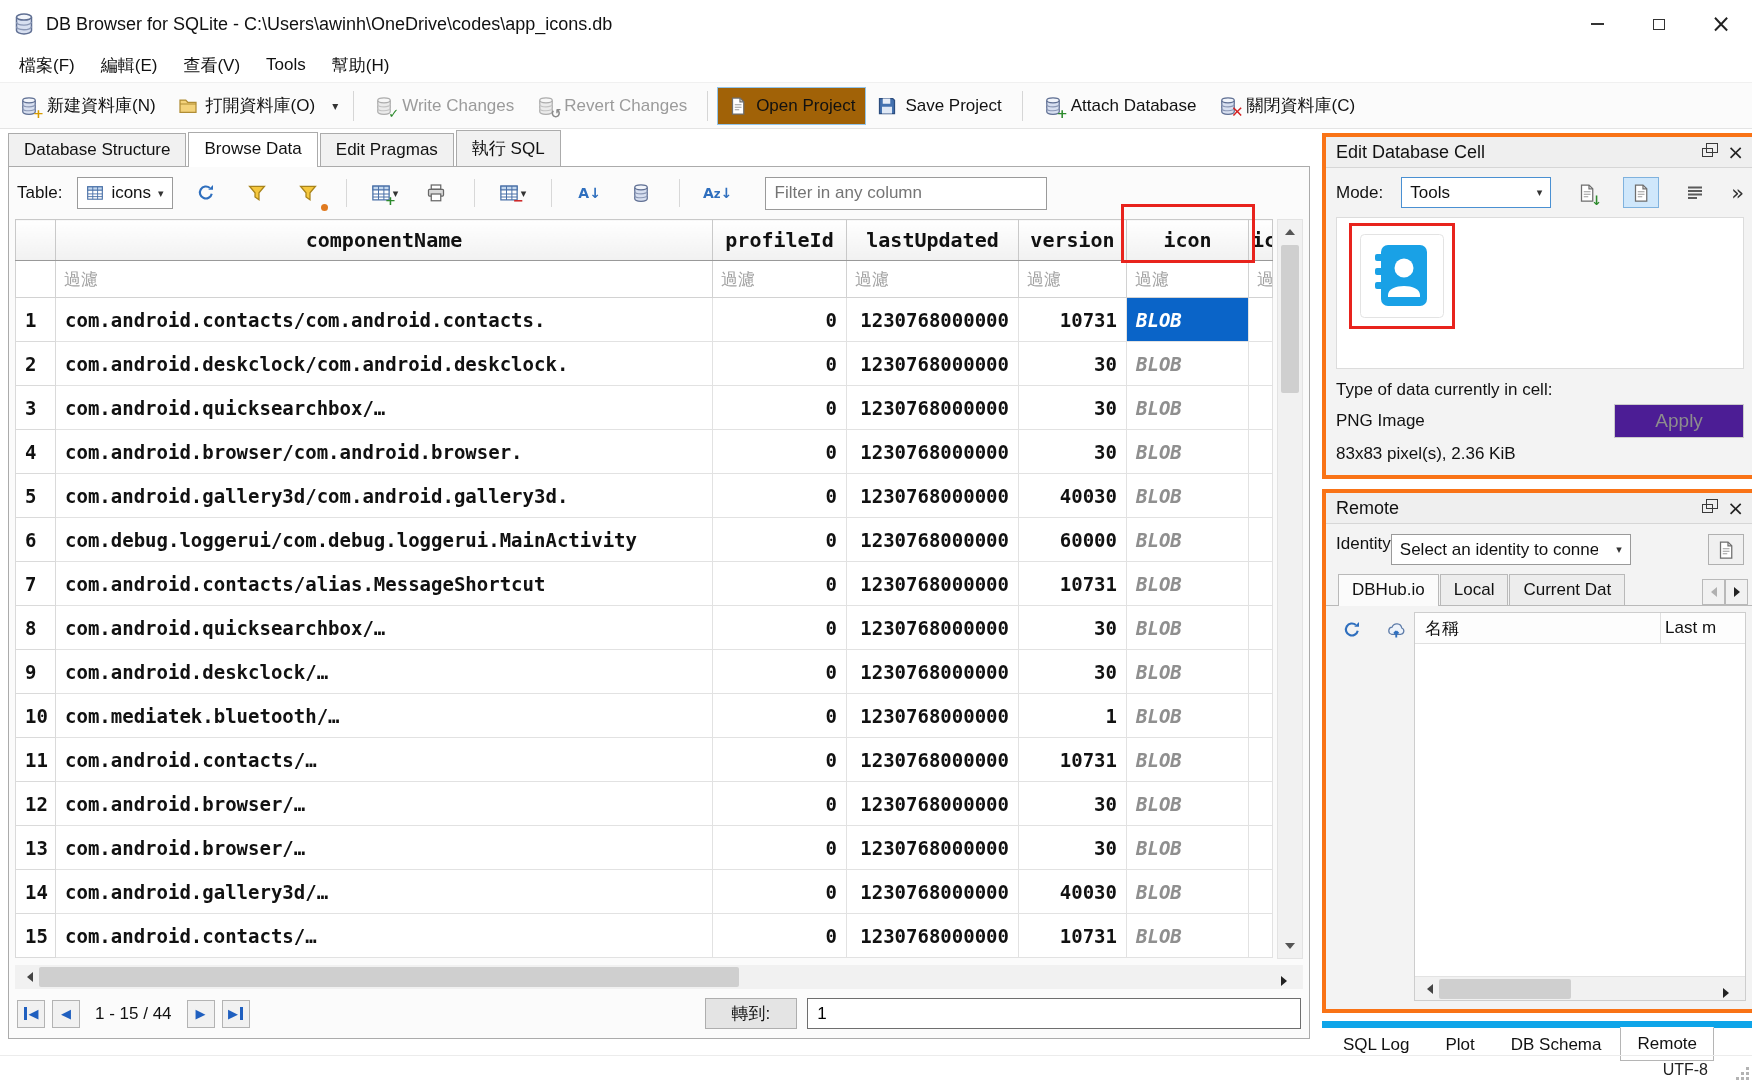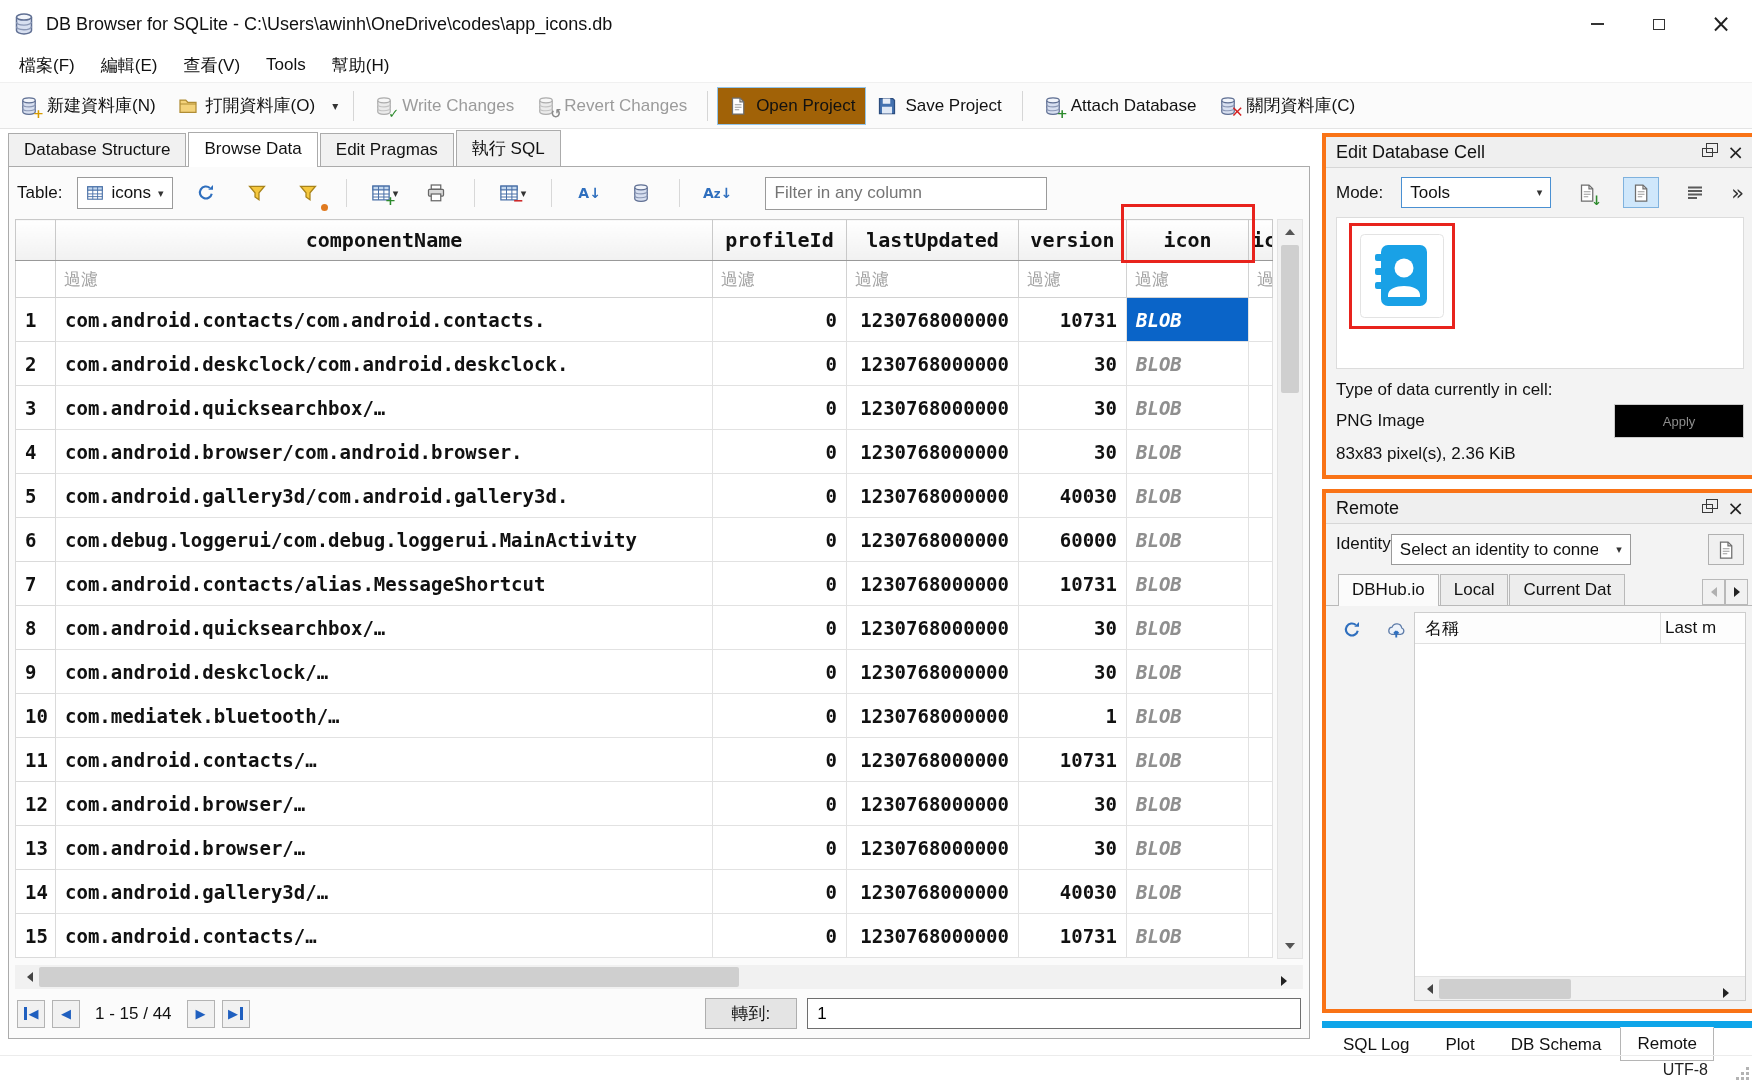--- a/index.html
+++ b/index.html
@@ -113,21 +113,21 @@
   .mode-combo{width:150px;border:1px solid #4a90d2;justify-content:space-between;height:31px}
   .sm-btn{width:36px;height:31px;border:1px solid transparent;display:flex;align-items:center;justify-content:center;position:relative;flex:none}
   .sm-btn.boxed{border-color:#b0b0b0;background:#f0f0f0}
   .sm-btn.active{background:#cfe7fb;border-color:#7fb2de}
   .ovf{margin-left:auto;font-size:21px;color:#333}
   .preview{margin-top:9px;background:#fff;border:1px solid #dcdcdc;height:152px;position:relative}
   .img-hl{position:absolute;left:23px;top:16px;width:84px;height:84px}
   .img-hl::after{content:"";position:absolute;inset:-11px;border:3px solid #e8231d;pointer-events:none}
   .cap{margin-top:11px}
   .type-row{display:flex;align-items:center;margin-top:4px}
-  .apply{margin-left:auto;width:130px;height:34px;background:#000000;border:1px solid #cbcbcb;color:#8d8d8d;font-size:13px;font-family:inherit}
+  .apply{margin-left:auto;width:130px;height:34px;background:#4c1d95;border:1px solid #cbcbcb;color:#8d8d8d;font-size:19px;font-family:inherit}
   .cap2{margin-top:6px}
 
   .remote-dock{margin-top:10px;flex:1;display:flex;flex-direction:column}
   .identity-row{display:flex;align-items:flex-start;gap:0;padding:10px 10px 8px}
   .id-combo{flex:1;max-width:240px;height:31px;border:1px solid #9a9a9a;justify-content:space-between}
   .trunc{white-space:nowrap;overflow:hidden;max-width:198px}
   .rtabs{display:flex;align-items:flex-end;padding:2px 6px 0 12px;height:32px}
   .rtab{padding:5px 13px;border:1px solid #b9b9b9;border-bottom:none;background:#ededed;margin-right:1px;white-space:nowrap}
   .rtab.active{background:#fbfbfb;position:relative;z-index:2;margin-bottom:-1px;padding-bottom:6px}
   .rtab.clip{max-width:118px;overflow:hidden}

